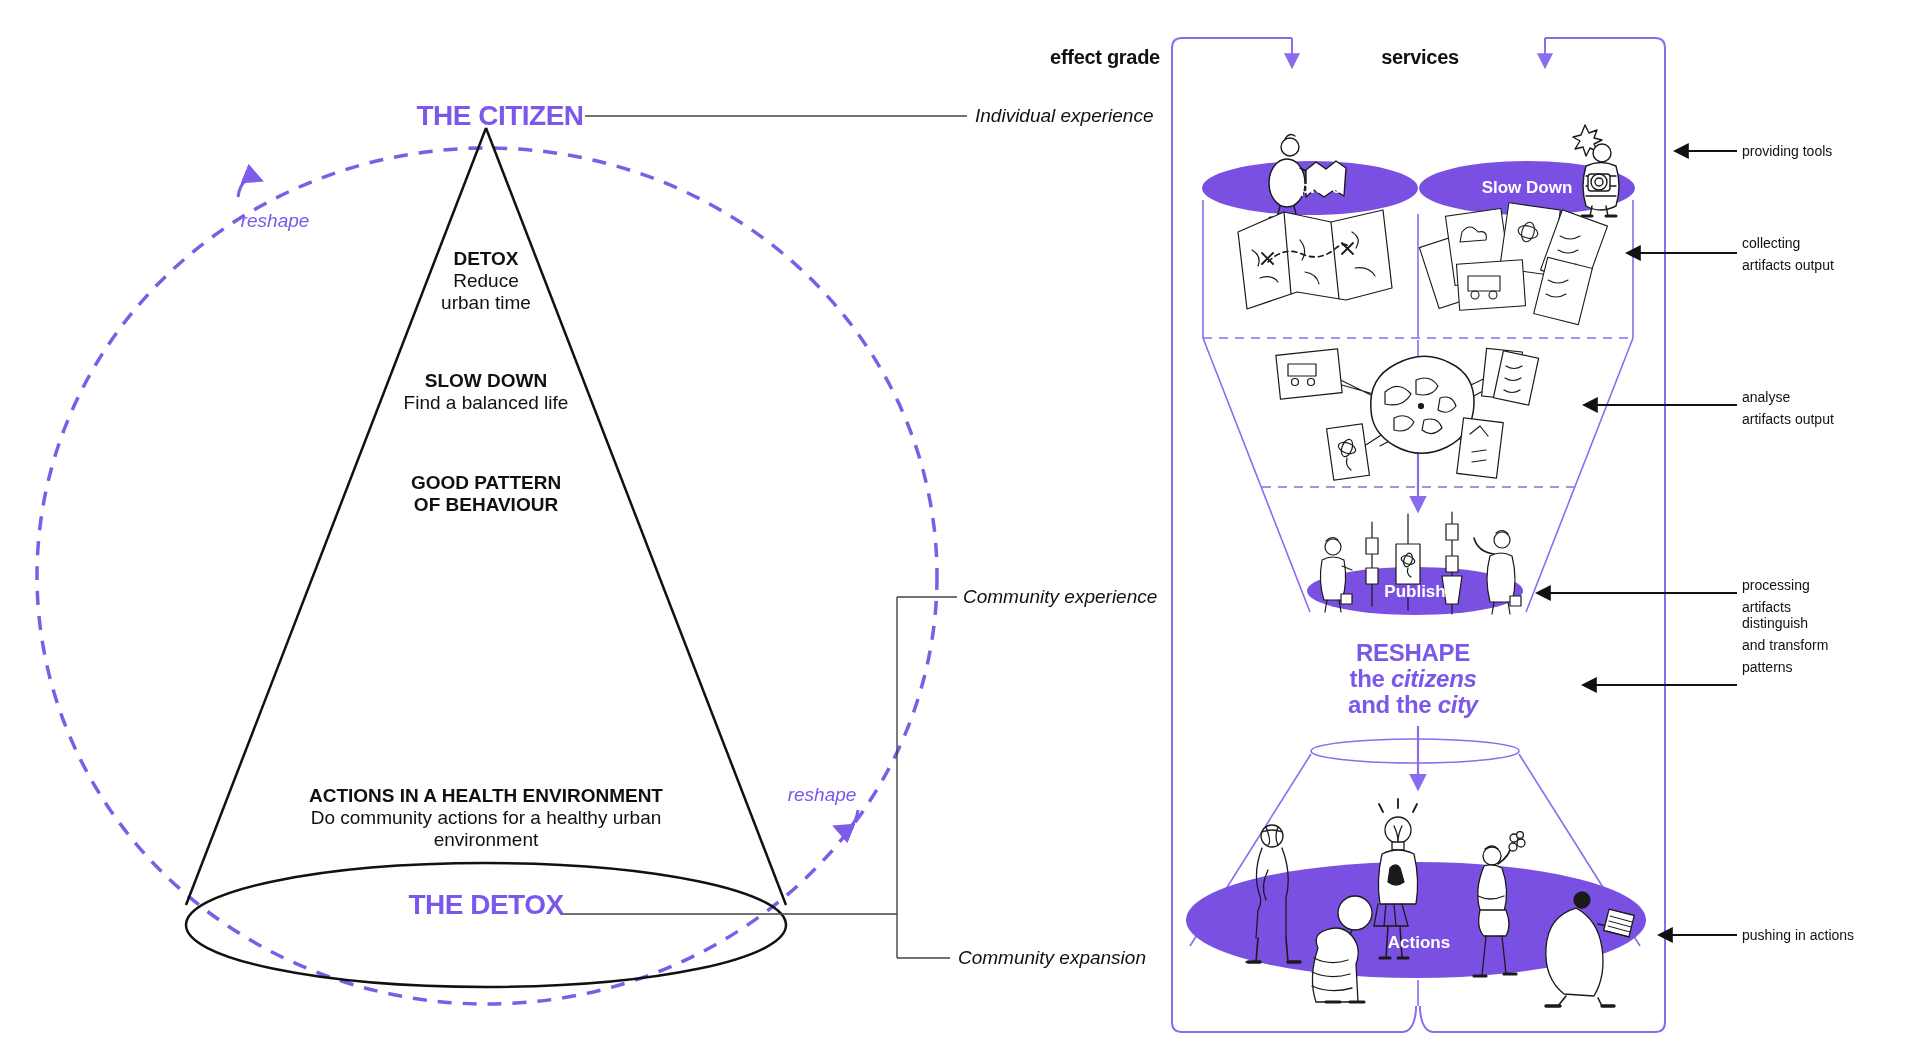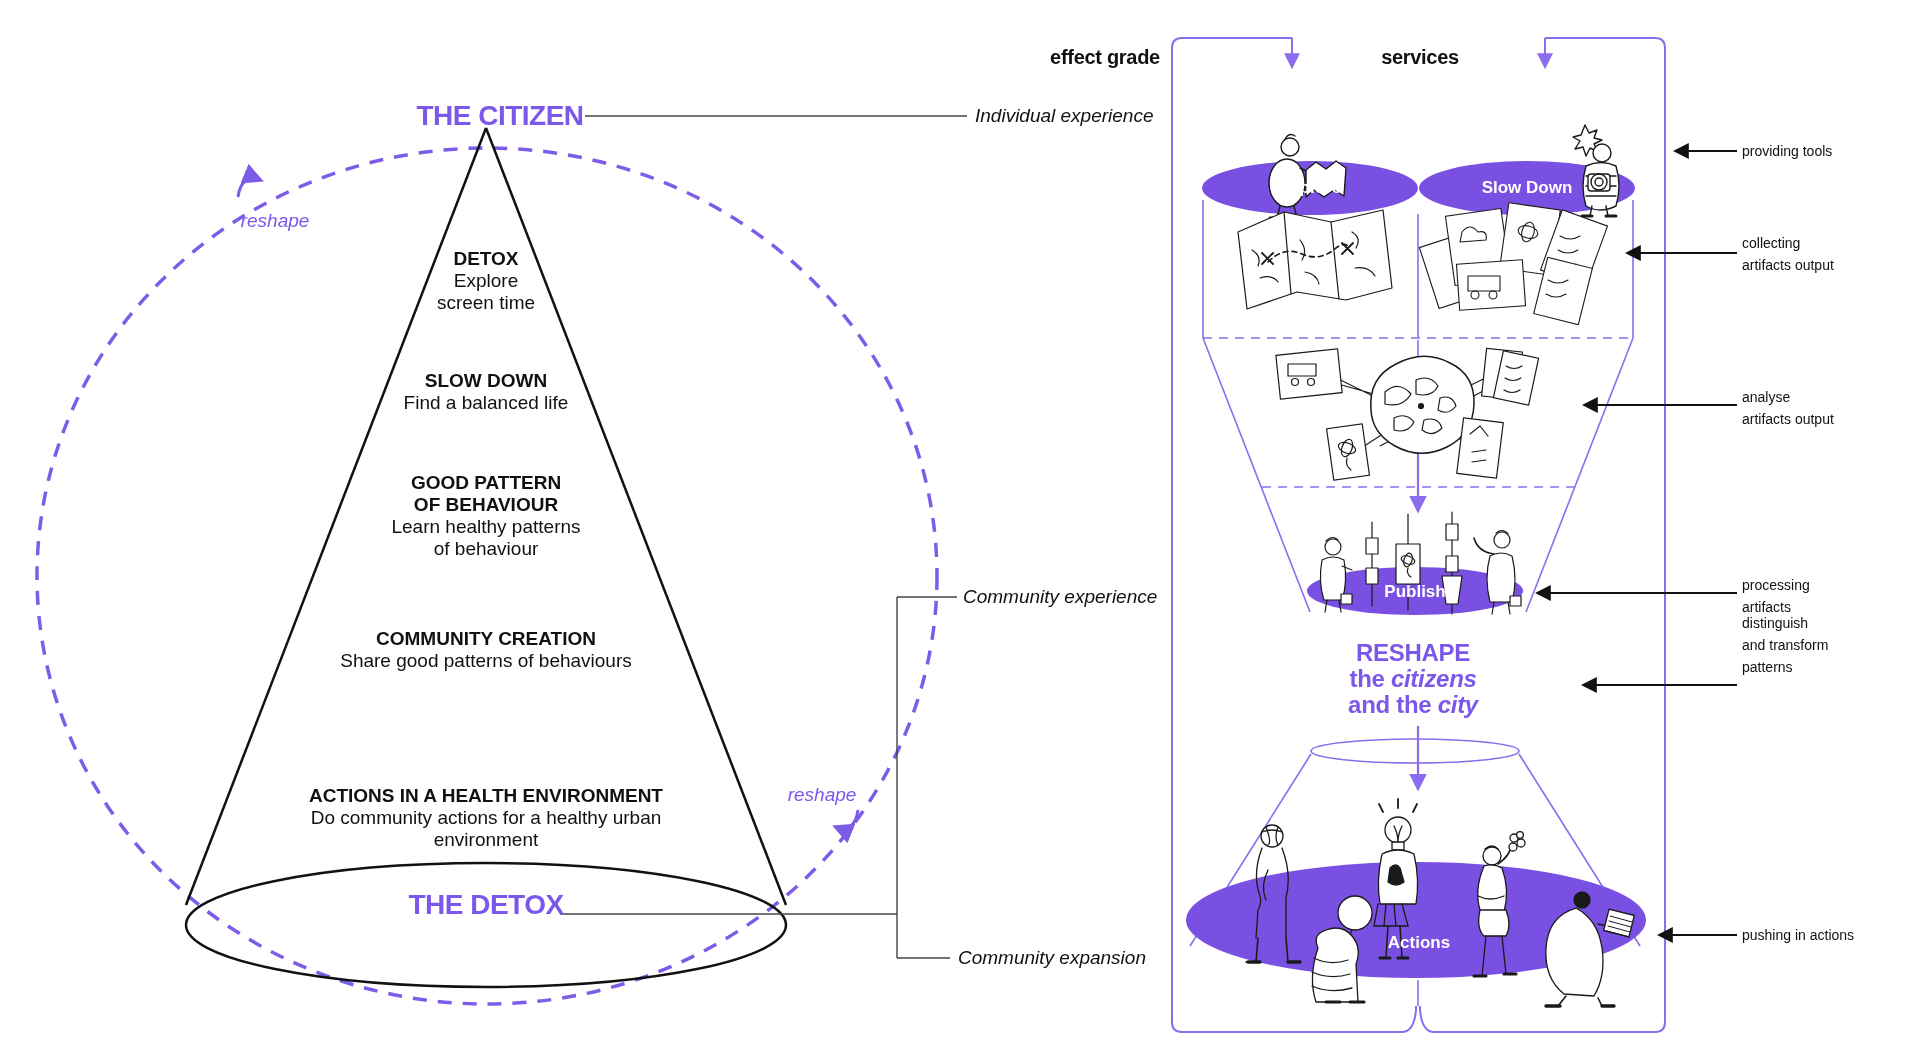--- a/index.html
+++ b/index.html
@@ -241,33 +241,28 @@
 </svg>
 
   <div class="t big purple ctr" style="left:500px;top:100px;">THE CITIZEN</div>
   <div class="t it" style="left:975px;top:105px;">Individual experience</div>
 
   <div class="t it purple ctr" style="left:275px;top:210px;">reshape</div>
   <div class="t it purple ctr" style="left:822px;top:784px;">reshape</div>
 
   <div class="t ctr" style="left:486px;top:248px;width:200px;">
     <div class="lvl-title">DETOX</div>
-    <div class="lvl-desc" style="max-width:118px;">Explore screen time</div>
+    <div class="lvl-desc" style="max-width:118px;">Reduce urban time</div>
   </div>
   <div class="t ctr" style="left:486px;top:370px;width:240px;">
     <div class="lvl-title">SLOW DOWN</div>
     <div class="lvl-desc">Find a balanced life</div>
   </div>
   <div class="t ctr" style="left:486px;top:472px;width:260px;">
     <div class="lvl-title" style="max-width:172px;">GOOD PATTERN OF BEHAVIOUR</div>
-    <div class="lvl-desc" style="max-width:200px;">Learn healthy patterns of behaviour</div>
-  </div>
-  <div class="t ctr" style="left:486px;top:628px;width:360px;">
-    <div class="lvl-title">COMMUNITY CREATION</div>
-    <div class="lvl-desc">Share good patterns of behaviours</div>
   </div>
   <div class="t ctr" style="left:486px;top:785px;width:480px;">
     <div class="lvl-title">ACTIONS IN A HEALTH ENVIRONMENT</div>
     <div class="lvl-desc" style="max-width:400px;">Do community actions for a healthy urban environment</div>
   </div>
 
   <div class="t big purple ctr" style="left:486px;top:889px;">THE DETOX</div>
   <div class="t it" style="left:963px;top:586px;">Community experience</div>
   <div class="t it" style="left:958px;top:947px;text-align:right;">Community expansion</div>
 

